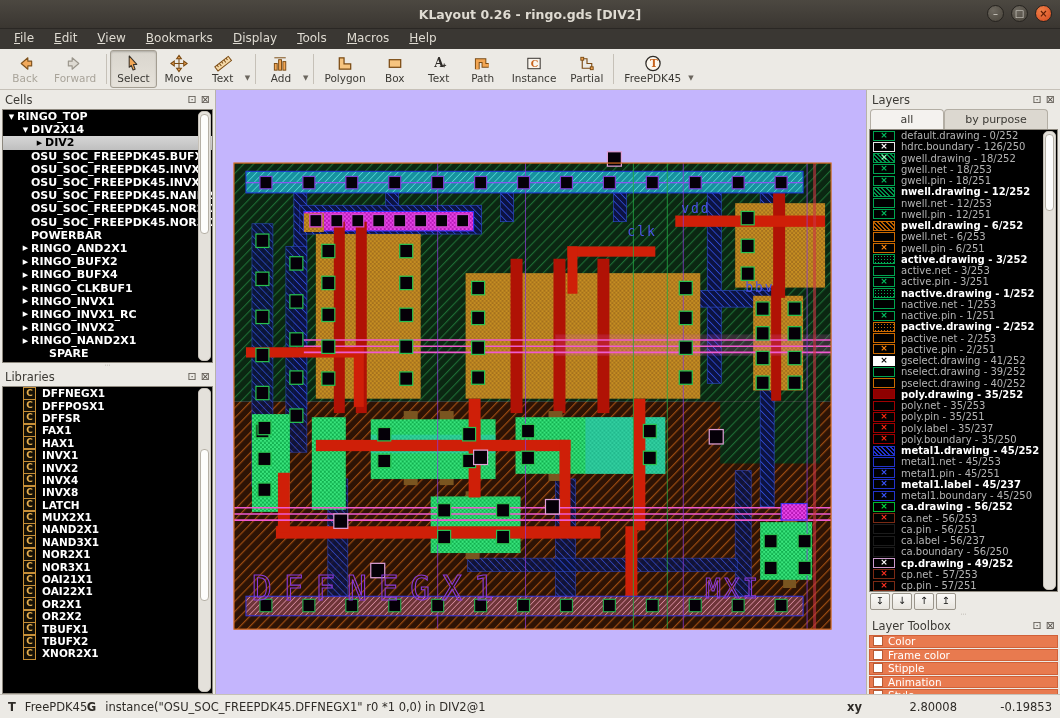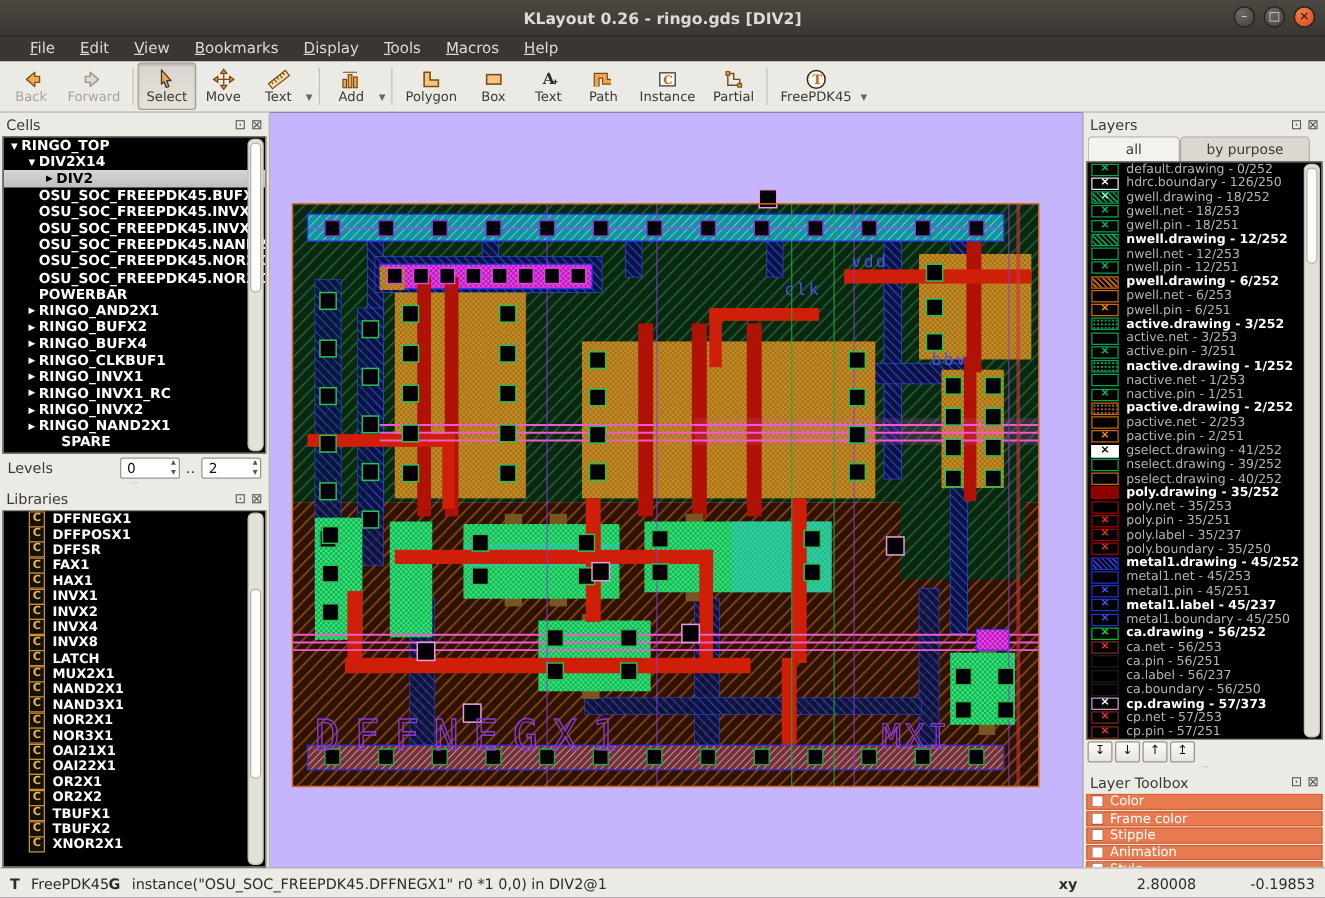--- a/index.html
+++ b/index.html
@@ -9,21 +9,21 @@
 
   
   .titlebar{height:28px;flex:none;background:linear-gradient(#4c4841,#3a3631);display:flex;align-items:center;position:relative;border-bottom:1px solid #2a2724;}
   .title{flex:1;text-align:center;font-weight:bold;font-size:12.5px;color:#dfdbd2;}
   .win-controls{position:absolute;right:8px;top:5px;display:flex;gap:7px;}
   .wc{width:17px;height:17px;border-radius:50%;background:radial-gradient(circle at 35% 30%,#6e6960,#474239);
       color:#d8d4cc;font-size:10px;line-height:16px;text-align:center;border:1px solid #26231f;box-sizing:border-box;}
   .wc.close{background:radial-gradient(circle at 35% 30%,#f08048,#d4491f);color:#5e1d05;font-weight:bold;}
 
   
-  .menubar{height:20px;flex:none;background:#3a3733;display:flex;padding-left:14px;}
+  .menubar{height:20px;flex:none;background:#3a3733;display:flex;padding-left:4px;}
   .menu-item{color:#dfdbd2;font-size:12px;padding:2px 10px 0 10px;}
   .menu-item::first-letter{text-decoration:underline;}
 
   
   .toolbar{height:38px;flex:none;background:#eceae5;border-bottom:1px solid #c6c1b8;display:flex;align-items:stretch;padding:1px 3px;}
   .tbtn{display:flex;flex-direction:column;align-items:center;justify-content:center;padding:0 6px;min-width:30px;
         color:#3b3934;font-size:10.5px;border:1px solid transparent;border-radius:3px;line-height:1.1;}
   .tbtn svg{width:20px;height:19px;display:block;}
   .tbtn.active{background:linear-gradient(#d9d5cd,#e6e2da);border-color:#a49e92;box-shadow:inset 0 1px 2px rgba(0,0,0,.2);}
   .tbtn.disabled{color:#a9a49a;}
@@ -310,39 +310,20 @@
               <span>SPARE</span>
             </div>
             <div class="trow" style="padding-left: 17px;">
               <span class="tri"></span>
               <span>SPARE2</span>
             </div>
           </div>
         <div class="vscroll">
             <div class="vthumb" style="top:2px;height:118px;"></div>
           </div>
-      </div>
-      <div class="levels-row">
-        <span>Levels</span>
-        <span style="flex:1"></span>
-        <div class="spinbox">
-          <span>0</span>
-          <span class="spin-arr">
-              <span>▲</span>
-              <span>▼</span>
-            </span>
-        </div>
-        <span>..</span>
-        <div class="spinbox">
-          <span>2</span>
-          <span class="spin-arr">
-              <span>▲</span>
-              <span>▼</span>
-            </span>
-        </div>
       </div>
       <div class="splitter-dots">⋯</div>
       <div class="panel-header">
         <span class="ph-title">Libraries</span>
         <span class="ph-btn">⊡</span>
         <span class="ph-btn">⊠</span>
       </div>
       <div class="blacklist lib-list">
         <div>
             <div class="lib-row">
@@ -900,21 +881,21 @@
               <span>ca.label - 56/237</span>
             </div>
             <div class="lrow">
               <span class="swatch" style="border-color: rgb(28, 28, 28);"></span>
               <span>ca.boundary - 56/250</span>
             </div>
             <div class="lrow bold">
               <span class="swatch" style="border-color: rgb(204, 153, 204);">
                 <span class="xmark" style="color: rgb(255, 255, 255);">×</span>
               </span>
-              <span>cp.drawing - 57/373</span>
+              <span>cp.drawing - 49/252</span>
             </div>
             <div class="lrow">
               <span class="swatch" style="border-color: rgb(122, 42, 20);">
                 <span class="xmark" style="color: rgb(255, 48, 32);">×</span>
               </span>
               <span>cp.net - 57/253</span>
             </div>
             <div class="lrow">
               <span class="swatch" style="border-color: rgb(122, 42, 20);">
                 <span class="xmark" style="color: rgb(255, 48, 32);">×</span>

